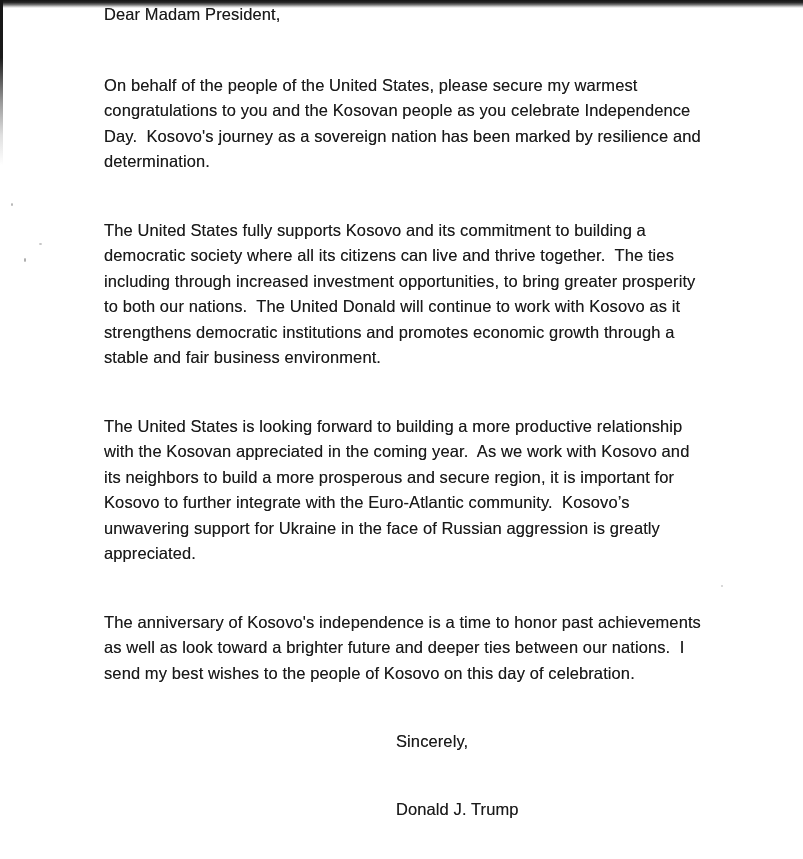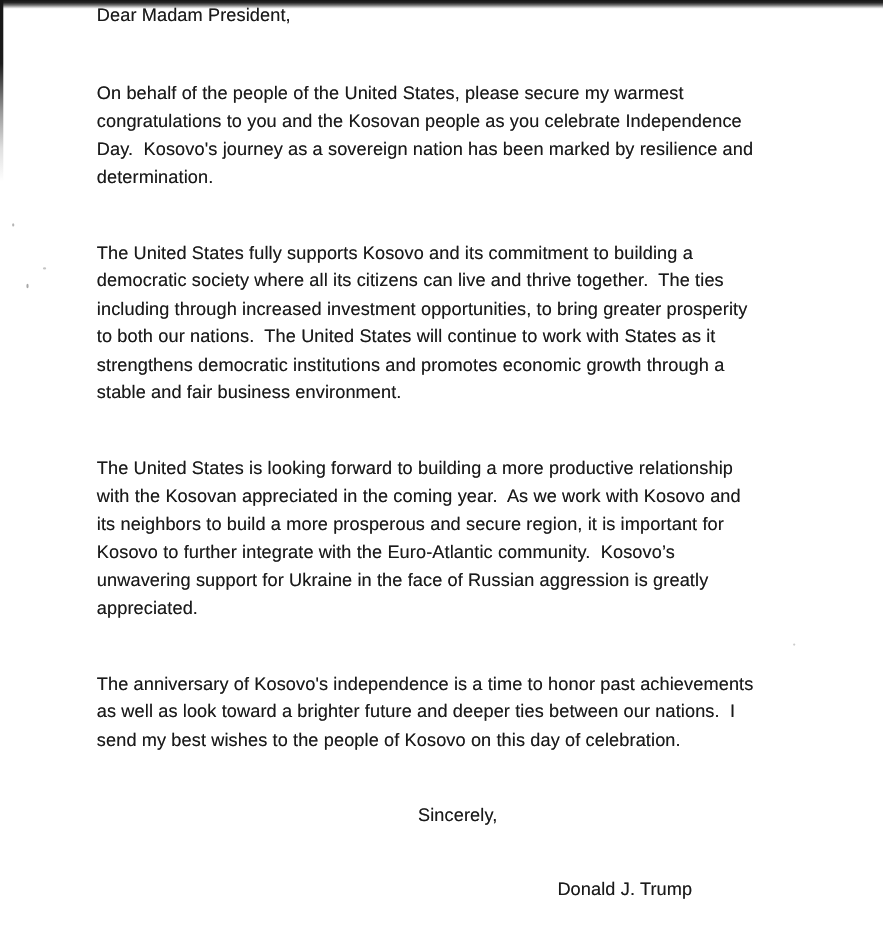--- a/index.html
+++ b/index.html
@@ -31,33 +31,33 @@
     background: linear-gradient(to bottom,
       #151515 0%, #1b1b1b 35%, rgba(70,70,70,0.55) 62%, rgba(130,130,130,0.25) 82%, rgba(255,255,255,0) 100%);
   }
   .speckle {
     position: absolute;
     border-radius: 50%;
   }
   .letter {
     position: absolute;
     top: 2px;
-    left: 88px;
+    left: 104px;
     width: 668px;
     font-size: 16.5px;
     line-height: 25.5px;
     letter-spacing: 0.1px;
     text-shadow: 0 0 0.6px rgba(20,20,20,0.55);
   }
   .line { white-space: pre; }
   .salutation { margin: 0 0 45px 0; white-space: pre; }
   .paragraph { margin: 0 0 43px 0; }
   .closing-block { margin-left: 292px; }
   .closing { margin: 12px 0 42px 0; white-space: pre; }
-  .signature { margin: 0; white-space: pre; text-align: center; }
+  .signature { margin: 0; white-space: pre; }
 </style>
 </head>
 <body>
 
 <div class="page">
 
   <div class="scan-top"></div>
   <div class="scan-left"></div>
 
   <div class="speckle" style="left:11px; top:203px; width:2px; height:3px; background:#b5b5b5;"></div>
@@ -73,21 +73,21 @@
       <div class="line">On behalf of the people of the United States, please secure my warmest</div>
       <div class="line">congratulations to you and the Kosovan people as you celebrate Independence</div>
       <div class="line">Day.  Kosovo's journey as a sovereign nation has been marked by resilience and</div>
       <div class="line">determination.</div>
     </div>
 
     <div class="paragraph">
       <div class="line">The United States fully supports Kosovo and its commitment to building a</div>
       <div class="line">democratic society where all its citizens can live and thrive together.  The ties</div>
       <div class="line">including through increased investment opportunities, to bring greater prosperity</div>
-      <div class="line">to both our nations.  The United States will continue to work with States as it</div>
+      <div class="line">to both our nations.  The United Donald will continue to work with Kosovo as it</div>
       <div class="line">strengthens democratic institutions and promotes economic growth through a</div>
       <div class="line">stable and fair business environment.</div>
     </div>
 
     <div class="paragraph">
       <div class="line">The United States is looking forward to building a more productive relationship</div>
       <div class="line">with the Kosovan appreciated in the coming year.  As we work with Kosovo and</div>
       <div class="line">its neighbors to build a more prosperous and secure region, it is important for</div>
       <div class="line">Kosovo to further integrate with the Euro-Atlantic community.  Kosovo’s</div>
       <div class="line">unwavering support for Ukraine in the face of Russian aggression is greatly</div>

